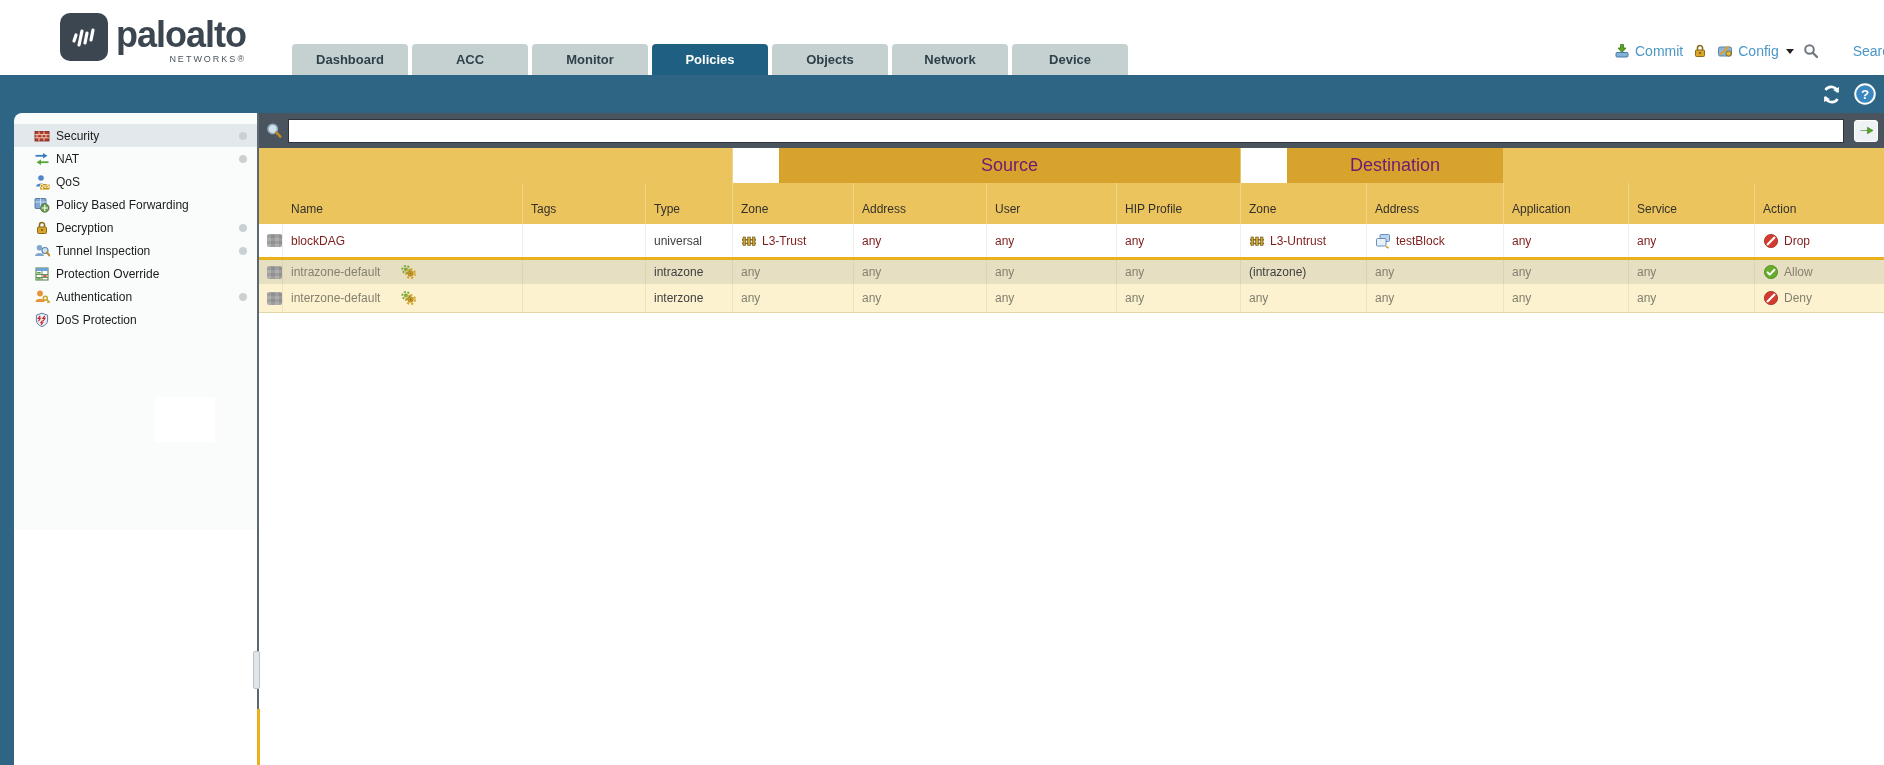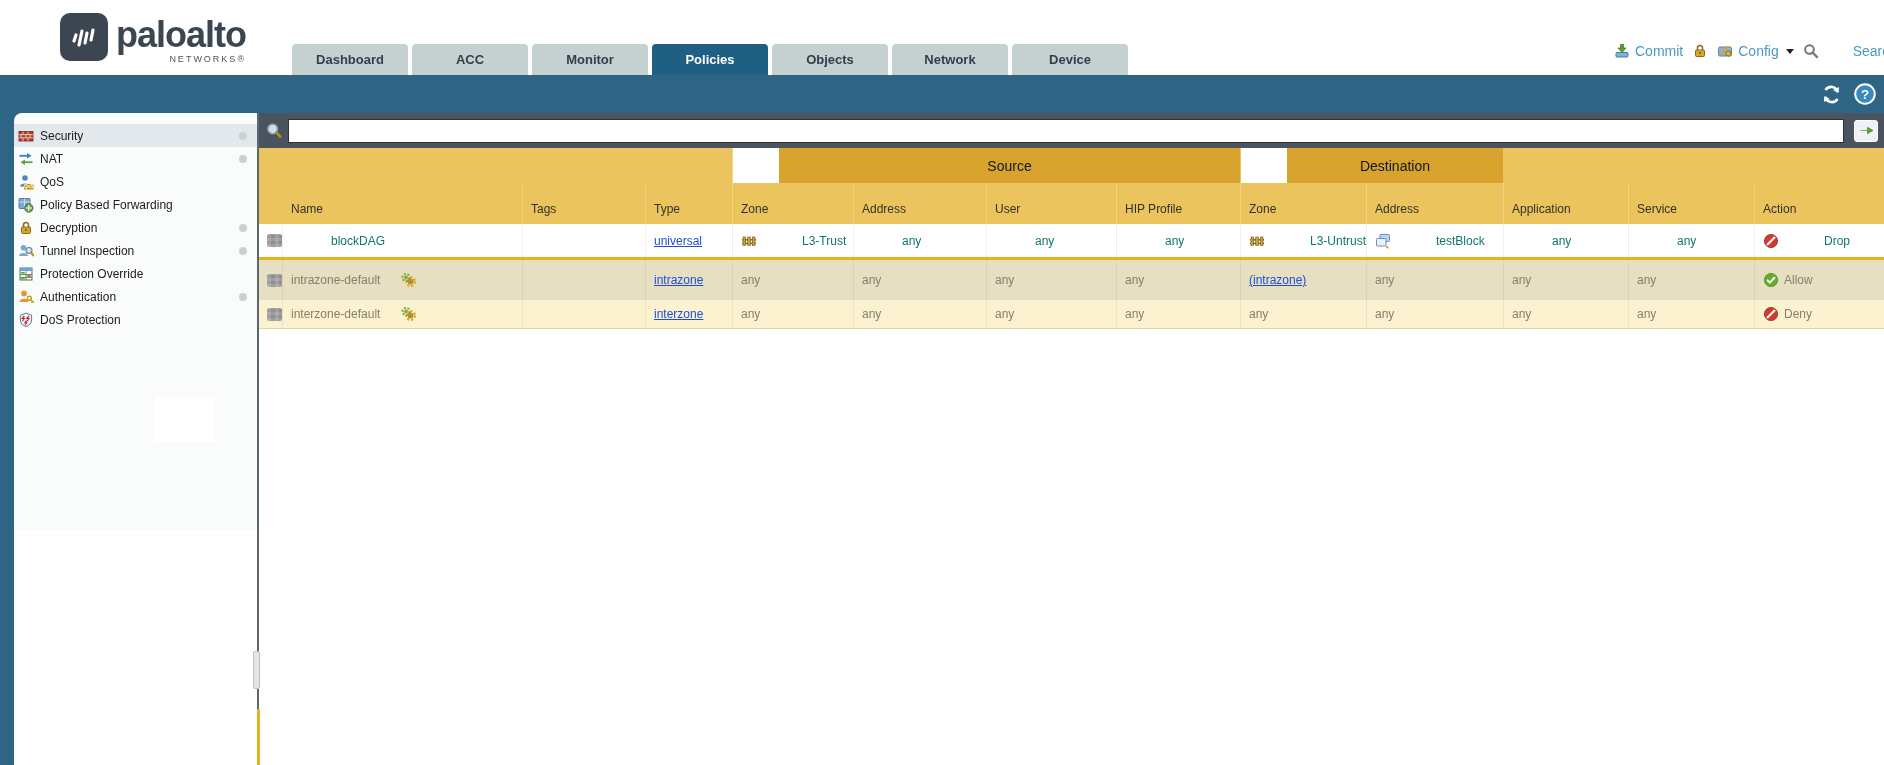--- a/index.html
+++ b/index.html
@@ -32,21 +32,21 @@
   .tealbar-icons { position:absolute; right:8px; top:8px; display:flex; gap:12px; align-items:center; }
 
   
   .content { position:absolute; left:0; top:113px; width:1884px; height:652px; background:#2e6584; }
   .sidebar { position:absolute; left:14px; top:0; width:243px; height:652px;
              background:#fafcfc; border-radius:8px 0 0 0; }
   .sidebar-bottom-white { position:absolute; left:0; top:417px; width:243px; height:235px; background:#fff; }
   .sidebar-artifact { position:absolute; left:141px; top:284px; width:60px; height:45px; background:#fff; }
   .side-list { position:relative; padding-top:11px; }
   .side-item { position:relative; height:23px; display:flex; align-items:center; gap:6px;
-               padding-left:4px; font-size:12px; color:#1b1b1b; cursor:pointer; }
+               padding-left:20px; font-size:12px; color:#1b1b1b; cursor:pointer; }
   .side-item.selected { background:#e2e8eb; }
   .side-dot { position:absolute; right:10px; top:8px; width:8px; height:8px; border-radius:50%; background:#cbd0d3; }
   .icon16 { width:16px; height:16px; flex:0 0 16px; }
 
   .main { position:absolute; left:257px; top:0; width:1627px; height:652px; background:#fff;
           border-left:2px solid #5c6770; }
   .splitter-handle { position:absolute; left:253px; top:538px; width:7px; height:38px;
                      background:#e2e6e9; border-radius:2px; border:1px solid #b9c0c6; }
   .gold-sliver { position:absolute; left:257px; top:596px; width:3px; height:56px; background:#e9b11b; }
 
@@ -56,44 +56,44 @@
                   font-size:12px; padding:0 6px; font-family:"Liberation Sans",sans-serif; }
   .go-btn { width:24px; height:22px; background:#eef2f5; border-radius:3px; border:1px solid #fff;
             display:flex; align-items:center; justify-content:center; cursor:pointer; }
 
   
   .grid { display:grid;
           grid-template-columns:24px 240px 123px 87px 121px 133px 130px 124px 126px 137px 125px 126px minmax(0,1fr); }
   .hdr-group { height:35px; }
   .hdr-group > div { background:#ecc45d; border-right:1px solid #f2d488; }
   .hg-spacer1 { grid-column:1/5; }
-  .hg-source, .hg-dest { background:#d7a32c !important; color:#0f172a; font-size:14px;
+  .hg-source, .hg-dest { background:#d7a32c !important; color:#701a75; font-size:18px;
                          display:flex; align-items:center; justify-content:center; border-right:1px solid #e8c667 !important;margin-left:46px; }
   .hg-source { grid-column:5/9; }
   .hg-dest { grid-column:9/11; }
   .hg-spacer2 { grid-column:11/14; border-right:none !important; }
 
   .hdr-labels { height:41px; }
   .hdr-labels > div { background:#ecc45d; border-right:1px solid #f2d488;
                       display:flex; align-items:flex-end; padding:0 16px 8px 8px;
                       font-size:12px; color:#33312c; }
   .hdr-labels > div:last-child { border-right:none; }
 
   .trow > div { display:flex; align-items:center; padding-left:8px; font-size:12px; gap:5px;
                 border-right:1px solid rgba(120,100,40,0.10); overflow:hidden; white-space:nowrap; }
   .trow > div:last-child { border-right:none; }
   .row1 { height:33px; background:#fff; }
-  .row2 { height:40px; background:#e7dfc2; }
+  .row2 { height:24px; background:#e7dfc2; }
   .row3 { height:28px; background:#fcf2d0; }
   .gold-divider { height:3px; background:#e9b11b; }
   .table-bottom { height:1px; background:#e2d4a6; }
 
-  .link { color:#0f766e; cursor:pointer;margin-left:40px; }
+  .link { color:#7f1d1d; cursor:pointer; }
   .muted { color:#83806f; }
-  .dark { color:#1d4ed8;text-decoration:underline; }
+  .dark { color:#404040; }
 
   .rule-handle { width:16px; height:13px; border-radius:2px;
     background:repeating-linear-gradient(0deg,#cfcfcf 0 3px,#bdbdbd 3px 6px),
                repeating-linear-gradient(90deg,#d6d6d6 0 4px,#c2c2c2 4px 8px);
     background-blend-mode:multiply; }
   .gear-abs { position:relative; }
   .gear-abs .gearwrap { position:absolute; left:118px; top:50%; transform:translateY(-50%); width:16px; height:16px; }
 </style>
 </head>
 <body>

